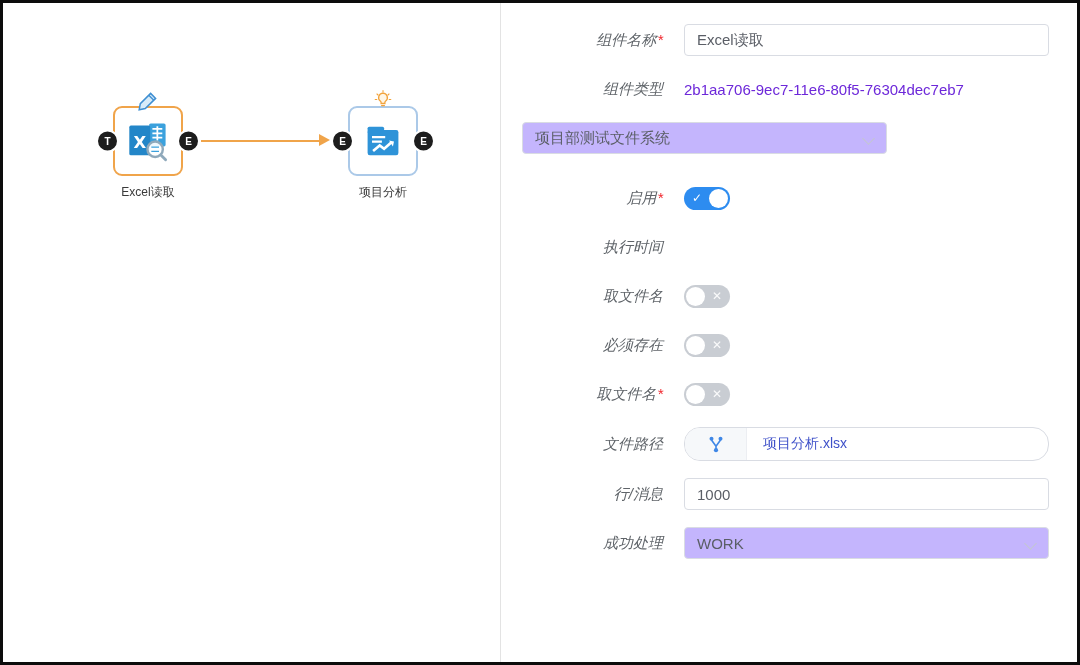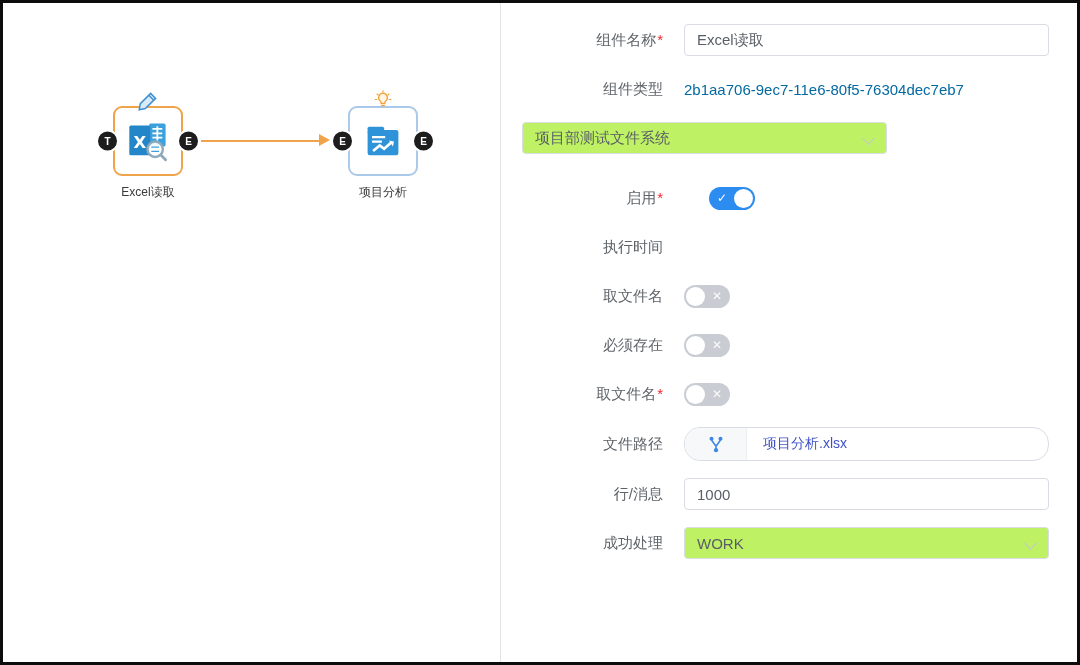--- a/index.html
+++ b/index.html
@@ -18,30 +18,30 @@
           justify-content:center; border:2px solid #fff; box-sizing:content-box; }
   .port.left { left:-19px; } .port.right { right:-19px; }
   .badge { position:absolute; left:50%; transform:translateX(-50%); top:-18px; }
   .edge { position:absolute; left:198px; top:137px; width:118px; height:2px; background:#f0a44a; }
   .edge-arrow { position:absolute; left:316px; top:131px; width:0; height:0;
                 border-left:11px solid #f0a44a; border-top:6px solid transparent; border-bottom:6px solid transparent; }
 
   
   .panel { flex:1; padding-top:21px; background:#fff; }
   .row { display:flex; align-items:center; min-height:32px; margin-bottom:17px; }
-  .row.gap { margin-top:28px;gap:25px; }
-  .row-label { width:162px; text-align:right; font-size:15px; color:#5f6469; flex-shrink:0; }
+  .row.gap { margin-top:28px; }
+  .row-label { width:162px; text-align:right; font-size:15px; color:#5f6469; flex-shrink:0;font-style:italic; }
   .req { color:#f0262d; margin-left:1px; }
   .row-field { margin-left:21px; width:365px; display:flex; align-items:center; }
   .textbox { width:100%; height:32px; border:1px solid #d9dce3; border-radius:4px; padding:0 12px;
              font-size:15px; color:#5a5e66; outline:none; font-family:inherit; background:#fff; }
-  .static-val { font-size:15px; color:#0369a1;text-align:center; }
+  .static-val { font-size:15px; color:#6d28d9;text-align:center; }
   .select { position:relative; width:100%; height:32px; border:1px solid #d9dce3; border-radius:4px;
             display:flex; align-items:center; padding:0 30px 0 12px; font-size:15px; color:#5a5e66;
-            background:#bef264; cursor:pointer; }
+            background:#c4b5fd; cursor:pointer; }
   .select .chev { position:absolute; right:13px; top:11px; width:9px; height:9px;
                   border-right:1.5px solid #c3c7cf; border-bottom:1.5px solid #c3c7cf; transform:rotate(45deg); }
   .select.w-output { width:317px; }
   .share-btn { margin-left:15px; display:flex; align-items:center; cursor:pointer; }
 
   .toggle { position:relative; width:46px; height:23px; border-radius:12px; cursor:pointer; }
   .toggle.on { background:#2d8cf0; }
   .toggle.off { background:#c9cdd3; }
   .knob { position:absolute; top:2px; width:19px; height:19px; border-radius:50%; background:#fff; }
   .toggle.on .knob { right:2px; } .toggle.off .knob { left:2px; }

